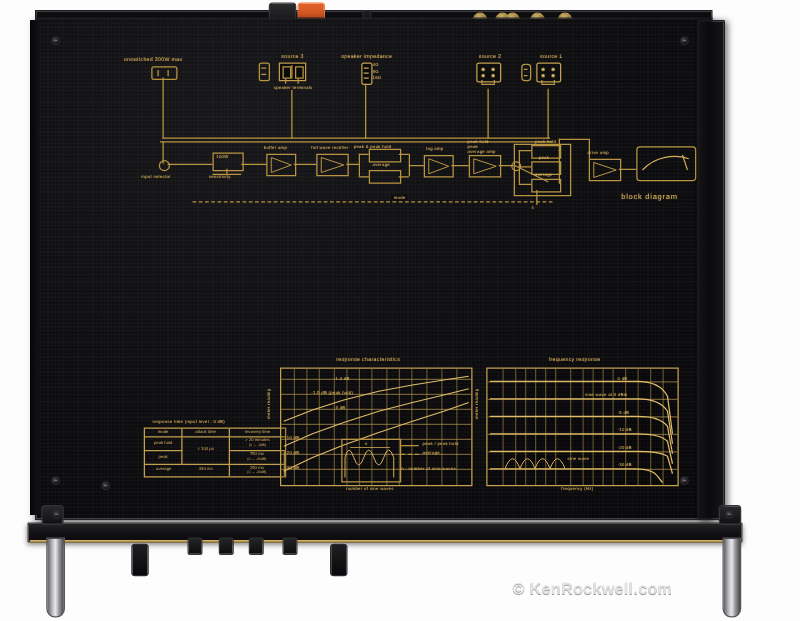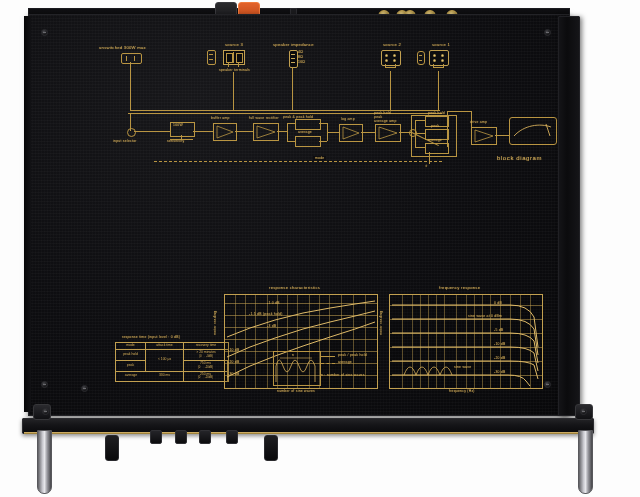--- a/index.html
+++ b/index.html
@@ -446,14 +446,15 @@
   <div class="knob tall" style="left:264px;top:435px;width:12px;height:24px;"></div>
 
   <div class="legbracket" style="left:33px;top:404px;"></div>
   <div class="legpost" style="left:37px;top:430px;"></div>
   <div class="legbracket" style="left:575px;top:404px;"></div>
   <div class="legpost" style="left:578px;top:430px;"></div>
 
   <div class="screw" style="left:42px;top:408px;"></div>
   <div class="screw" style="left:580px;top:408px;"></div>
 
+  <span class="watermark" style="left:410px;top:463px;">© KenRockwell.com</span>
 
 </div>
 
 </body></html>

